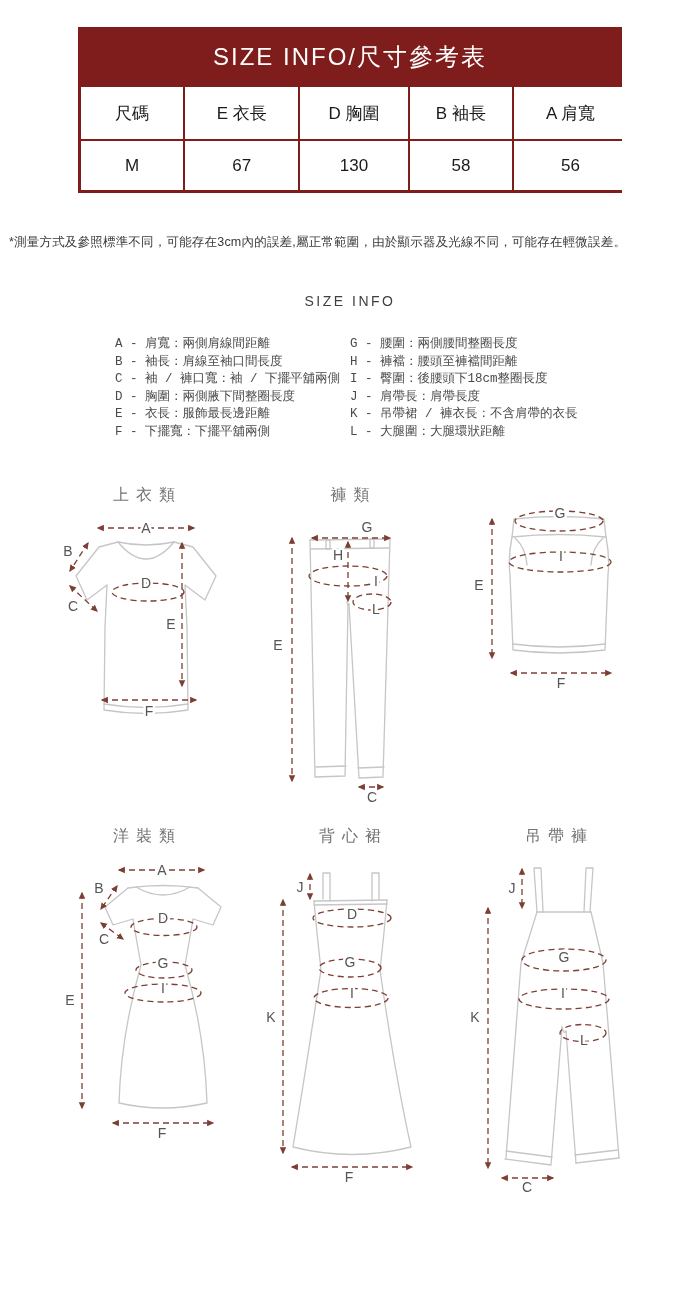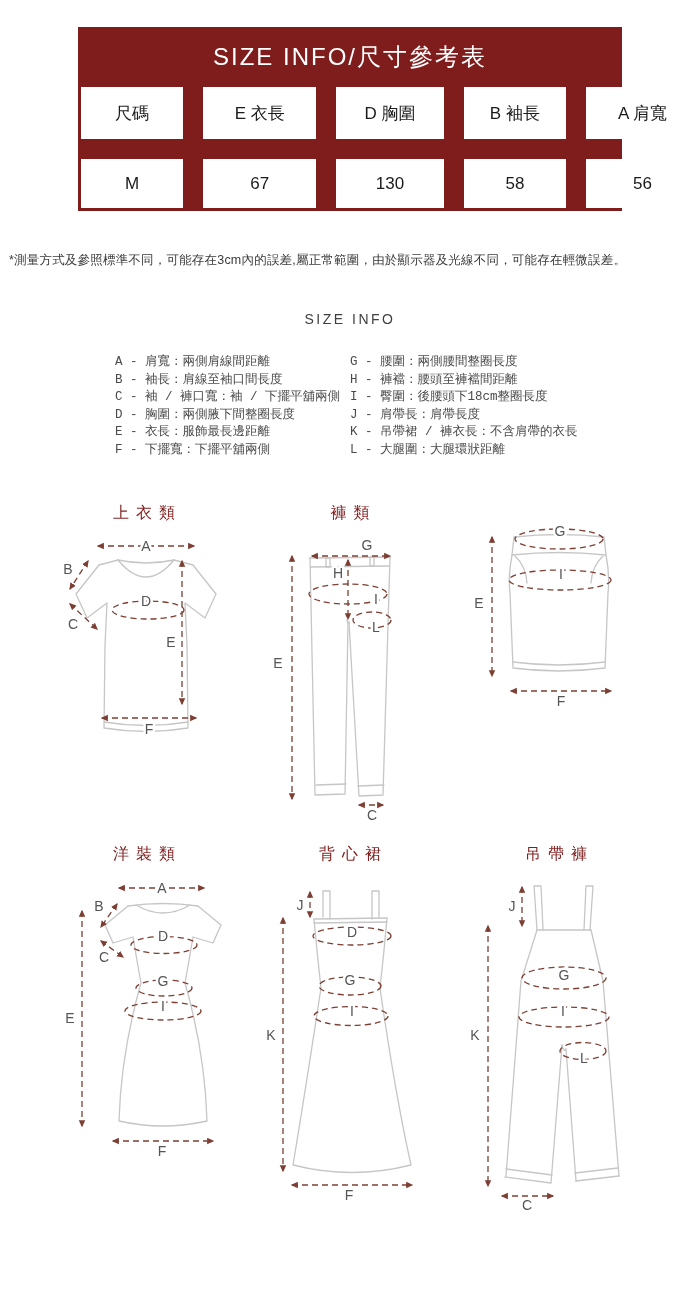--- a/index.html
+++ b/index.html
@@ -9,21 +9,21 @@
     overflow: hidden;
   }
   
   .size-table { width: 544px; margin: 27px auto 0; background: #7f1d1d; }
   .table-title {
     height: 60px; display: flex; align-items: center; justify-content: center;
     color: #ffffff; font-size: 24px; letter-spacing: 2px;
   }
   .table-grid {
     display: grid; grid-template-columns: 19% 21% 20% 19% 21%;
-    gap: 20px; padding: 0 3px 3px; box-sizing: border-box;
+    gap: 2px; padding: 0 3px 3px; box-sizing: border-box;
   }
   .cell {
     background: #ffffff; text-align: center; font-size: 17px; color: #1a1a1a;
     padding: 15px 0 14px;
   }
   
   .note {
     margin-top: 41px; text-align: left; font-size: 12.5px; color: #3a3a3a;
     letter-spacing: 0.2px;
     margin-left: 9px;
@@ -35,21 +35,21 @@
   }
   .defs-wrap { display: flex; justify-content: center; margin-top: 27px; }
   .defs-col { width: 235px; font-family: Liberation Mono, monospace; }
   .def-line { font-size: 12.5px; color: #4a4a4a; line-height: 17.5px; white-space: nowrap; }
   
   .diagram-grid {
     width: 618px; margin: 44px auto 0;
     display: grid; grid-template-columns: repeat(3, 206px); row-gap: 16px;
   }
   .dia-cell { text-align: center; }
-  .dia-title { font-size: 16px; color: #7f1d1d; letter-spacing: 7px; text-indent: 7px; margin-bottom: 8px; text-align: center; }
+  .dia-title { font-size: 16px; color: #737373; letter-spacing: 7px; text-indent: 7px; margin-bottom: 8px; text-align: center; }
   svg { overflow: visible; }
   .outline { fill: none; stroke: #c6c6c6; stroke-width: 1.3; stroke-linejoin: round; stroke-linecap: round; }
   .meas { fill: none; stroke: #7d3f33; stroke-width: 1.3; stroke-dasharray: 6 4; }
   .lbl {
     fill: #555555; font-family: "Liberation Sans", sans-serif; font-size: 14px;
     text-anchor: middle; paint-order: stroke; stroke: #ffffff; stroke-width: 5px;
     stroke-linejoin: round;
   }
 </style>
 </head>

